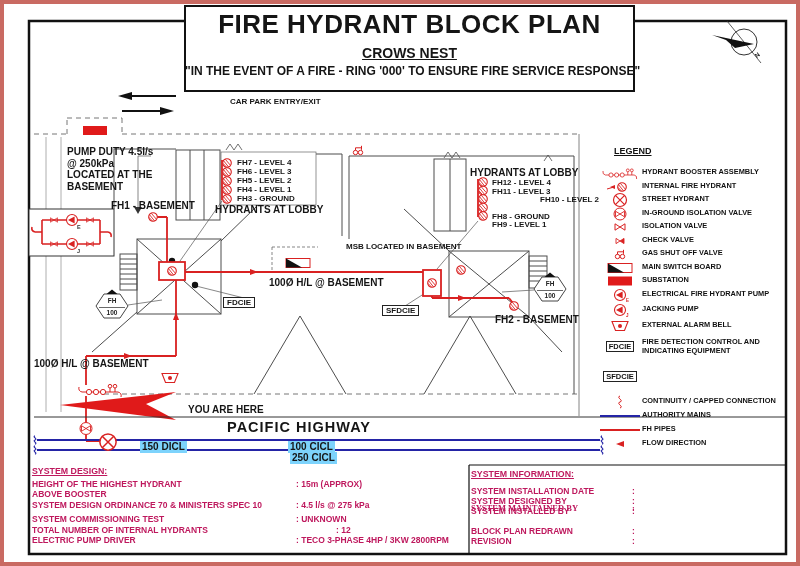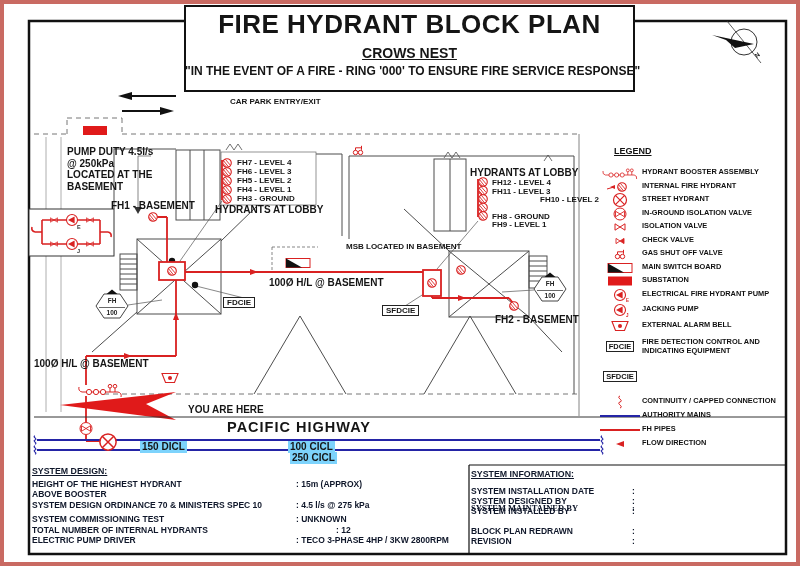--- a/index.html
+++ b/index.html
@@ -17,21 +17,21 @@
   .warning{font-size:12px;}
   .hwy{font-size:14.5px;letter-spacing:1px;}
   .yah{font-size:10px;}
   .legend{position:absolute;left:594px;top:142px;width:188px;}
   .legend-title{position:absolute;left:16px;top:0;font-weight:bold;font-size:9px;text-decoration:underline;color:#111;}
   .lrow{position:absolute;left:0;display:flex;align-items:center;height:14px;}
   .lrow .ic{width:44px;display:flex;justify-content:center;flex:0 0 44px;}
   .lrow .lt{font-size:7.4px;font-weight:bold;color:#111;line-height:1.25;width:142px;white-space:normal;}
   .lrow.tall{height:24px;}
   .minibox{border:1px solid #222;font-size:7.5px;font-weight:bold;padding:0 2px;background:#fff;color:#111;}
-  .blk{position:absolute;color:#0f172a;}
+  .blk{position:absolute;color:#be185d;}
   .blk .hd{position:absolute;left:0;top:0;font-weight:bold;font-size:8.8px;text-decoration:underline;white-space:nowrap;}
   .blk .row{position:absolute;left:0;font-size:8.5px;font-weight:bold;white-space:nowrap;}
   .blk .row .vl{position:absolute;white-space:nowrap;}
   .mains-lbl{background:#7dd3fc;padding:0 2px;font-size:10px;}
 </style>
 </head>
 <body>
 
 <div class="sheet">
 

